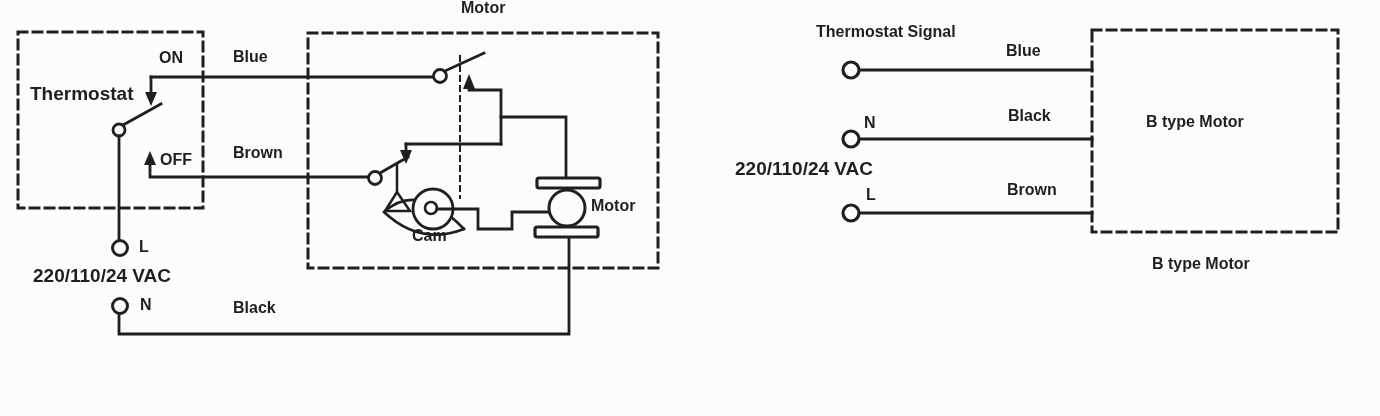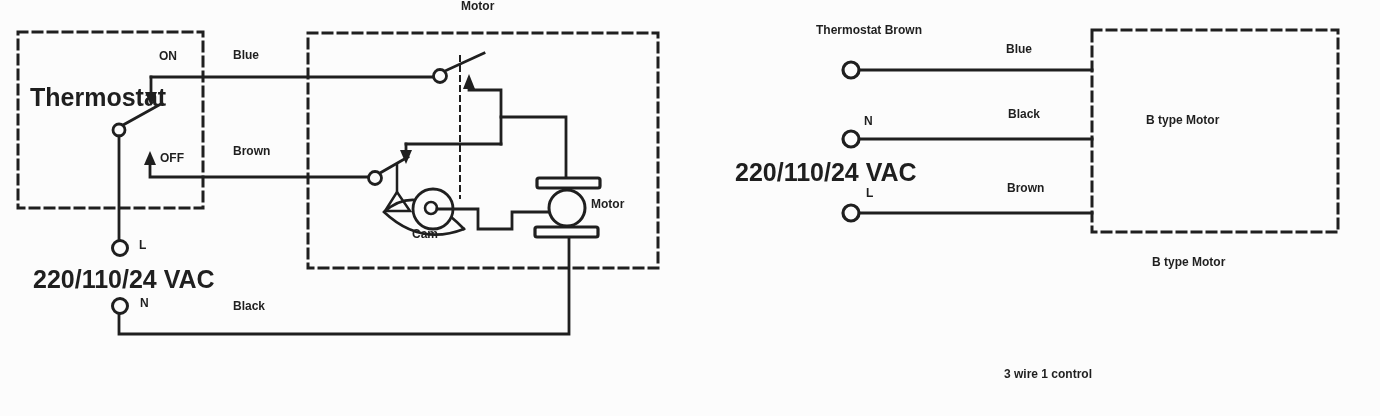--- a/index.html
+++ b/index.html
@@ -5,24 +5,24 @@
   :root { --ink:#1f1f1f; --bg:#fcfcfc; }
   html,body { margin:0; padding:0; background:var(--bg); }
   .canvas {
     position:relative; width:1380px; height:416px; overflow:hidden;
     background:var(--bg);
     font-family:"Liberation Sans", sans-serif;
     filter:blur(0.3px);
   }
   svg.wiring { position:absolute; left:0; top:0; }
   .lbl {
-    position:absolute; color:var(--ink); font-weight:bold; font-size:12px;
+    position:absolute; color:var(--ink); font-weight:bold; font-size:16px;
     line-height:1.05; white-space:nowrap;
   }
-  .lbl.big { font-size:25px; }
+  .lbl.big { font-size:19px; }
 </style>
 </head>
 <body>
 
 <div class="canvas">
 
   <svg class="wiring" width="1380" height="416" viewBox="0 0 1380 416">
     <g stroke="var(--ink)" fill="none" stroke-linecap="square">
 
       <rect x="18" y="32" width="185" height="176" stroke-width="3" stroke-dasharray="9 6"></rect>
@@ -105,24 +105,23 @@
   <span class="lbl" style="left:160px; top:152px;">OFF</span>
   <span class="lbl" style="left:233px; top:145px;">Brown</span>
   <span class="lbl" style="left:461px; top:0px;">Motor</span>
   <span class="lbl" style="left:412px; top:228px;">Cam</span>
   <span class="lbl" style="left:591px; top:198px;">Motor</span>
   <span class="lbl" style="left:139px; top:239px;">L</span>
   <span class="lbl big" style="left:33px;  top:266px;">220/110/24 VAC</span>
   <span class="lbl" style="left:140px; top:297px;">N</span>
   <span class="lbl" style="left:233px; top:300px;">Black</span>
 
-  <span class="lbl" style="left:816px;  top:24px;">Thermostat Brown</span>
+  <span class="lbl" style="left:816px;  top:24px;">Thermostat Signal</span>
   <span class="lbl" style="left:1006px; top:43px;">Blue</span>
   <span class="lbl" style="left:864px;  top:115px;">N</span>
   <span class="lbl" style="left:1008px; top:108px;">Black</span>
   <span class="lbl big" style="left:735px;  top:159px;">220/110/24 VAC</span>
   <span class="lbl" style="left:866px;  top:187px;">L</span>
   <span class="lbl" style="left:1007px; top:182px;">Brown</span>
   <span class="lbl" style="left:1146px; top:114px;">B type Motor</span>
   <span class="lbl" style="left:1152px; top:256px;">B type Motor</span>
-  <span class="lbl" style="left:1004px; top:368px;">3 wire 1 control</span>
 
 </div>
 
 </body></html>

